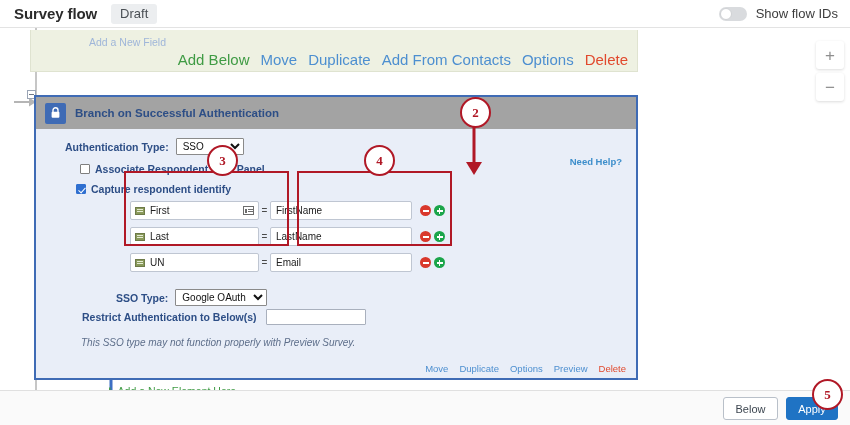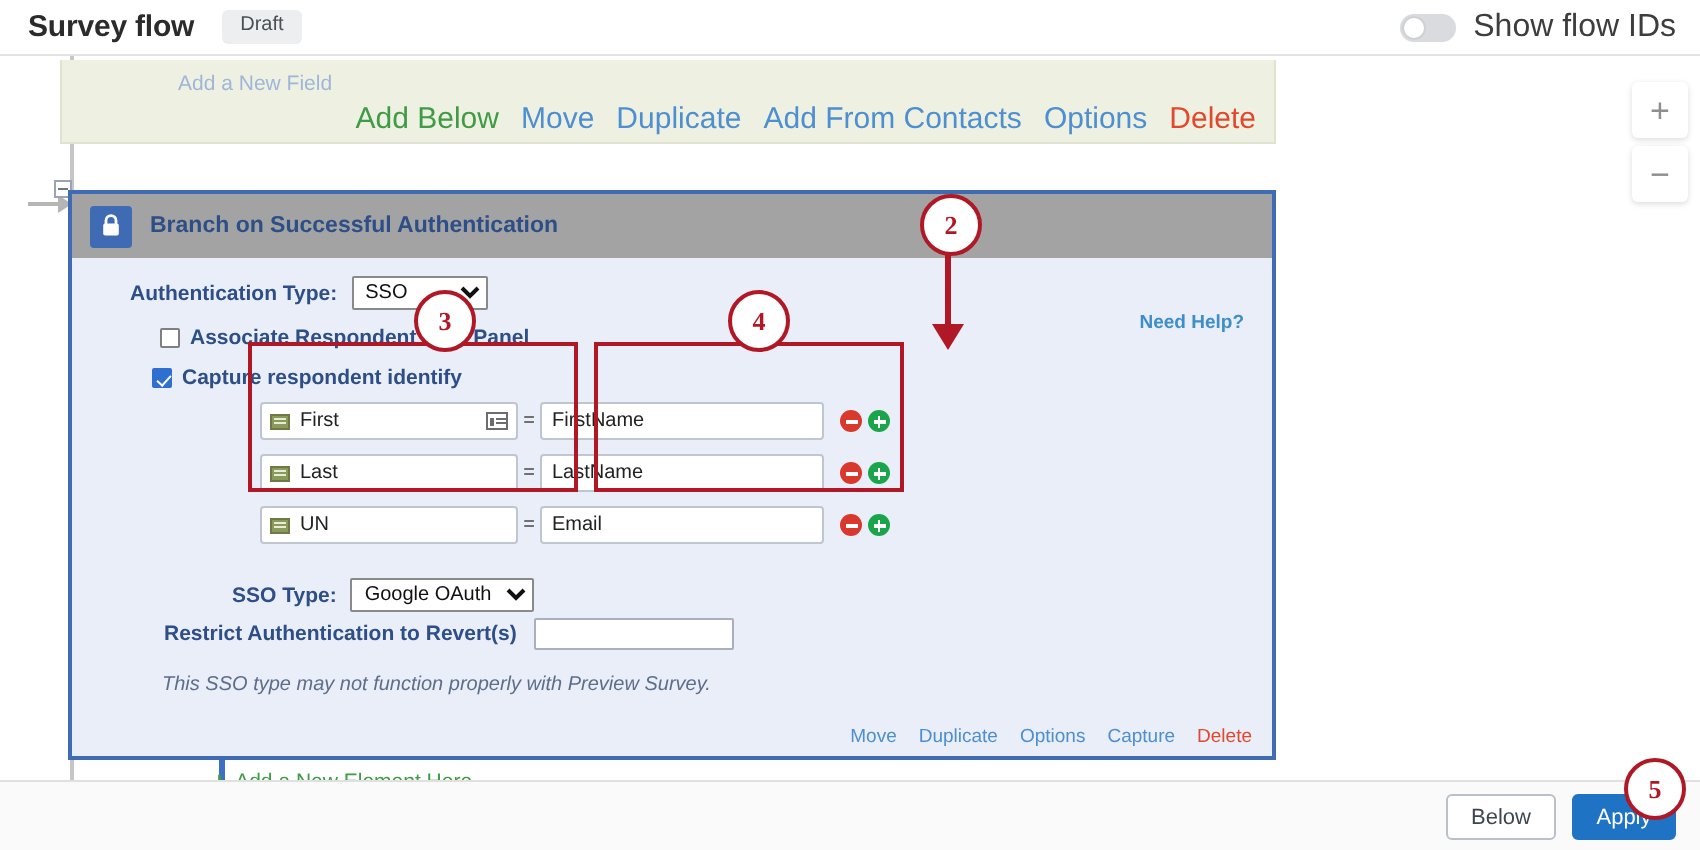--- a/index.html
+++ b/index.html
@@ -31,21 +31,21 @@
     margin-left: 14px;
     font-size: 15px;
     font-weight: bold;
     color: #2b2b2b;
     letter-spacing: -0.1px;
   }
   .draft-badge {
     margin-left: 14px;
     background: #eceef0;
     color: #4a4f54;
-    font-size: 10px;
+    font-size: 13px;
     padding: 3px 9px 4px 9px;
     border-radius: 3px;
     line-height: 1;
   }
   .header-right {
     margin-left: auto;
     margin-right: 12px;
     display: flex;
     align-items: center;
     gap: 9px;
@@ -59,21 +59,21 @@
   .toggle-knob {
     position: absolute;
     left: 1px; top: 1px;
     width: 12px; height: 12px;
     border-radius: 50%;
     background: #ffffff;
     border: 1px solid #cfd1d4;
     box-sizing: border-box;
   }
   .toggle-label {
-    font-size: 16px;
+    font-size: 13px;
     color: #3d3d3d;
   }
 
   
   .canvas {
     position: absolute;
     left: 0; top: 28px;
     width: 850px; height: 362px;
     background: #ffffff;
     overflow: hidden;
@@ -607,31 +607,31 @@
     </div>
 
     <div class="ssotype-row">
       <span class="bold-lbl">SSO Type:</span>
       <select class="mini ssotype-select">
         <option>Google OAuth 2.0</option>
       </select>
     </div>
 
     <div class="restrict-row">
-      <span class="bold-lbl">Restrict Authentication to Revert(s)</span>
+      <span class="bold-lbl">Restrict Authentication to Below(s)</span>
       <input class="domain-input" type="text" value="" style="">
     </div>
 
     <div class="note">This SSO type may not function properly with Preview Survey.</div>
 
     <div class="blue-links">
       <span class="lnk lnk-blue">Move</span>
       <span class="lnk lnk-blue">Duplicate</span>
       <span class="lnk lnk-blue">Options</span>
-      <span class="lnk lnk-blue">Capture</span>
+      <span class="lnk lnk-blue">Preview</span>
       <span class="lnk lnk-red">Delete</span>
     </div>
 
   </div>
 
   <svg class="elbow-arrow" width="20" height="24" viewBox="0 0 20 24">
     <path d="M4 0 V16 H14" fill="none" stroke="#3d6fc4" stroke-width="3"></path>
     <polygon points="12,11 20,16 12,21" fill="#3d6fc4"></polygon>
   </svg>
   <div class="add-elem">

